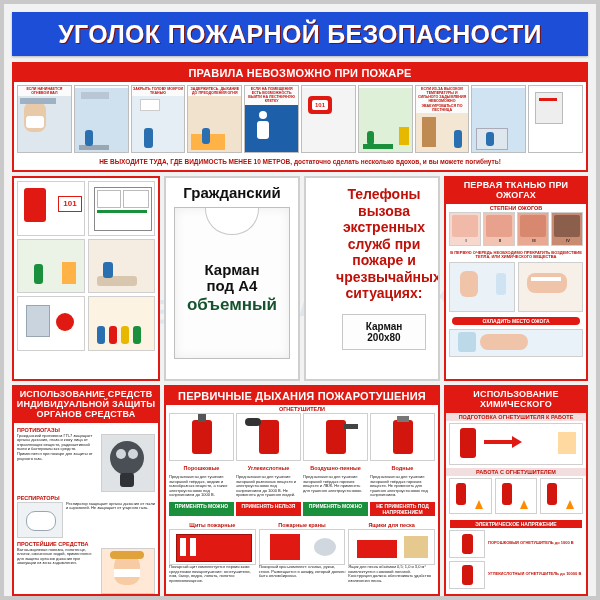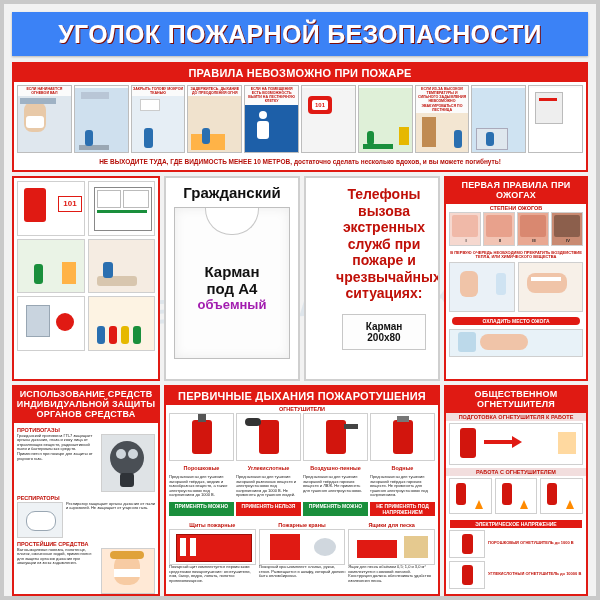--- a/index.html
+++ b/index.html
@@ -12,21 +12,21 @@
   .board{
     position:relative;
     width:600px;height:600px;
     background:#f2f2f2;
     border:4px solid #c9c9c9;
     box-sizing:border-box;
   }
   
   .header{
     position:absolute;left:8px;top:8px;width:576px;height:44px;
-    background:#3b82f6;
+    background:#1d4ed8;
     display:flex;align-items:center;justify-content:center;
     box-shadow:0 1px 2px rgba(0,0,0,.25);
   }
   .header .title{
     color:#ffffff;
     font-size:25px;font-weight:bold;letter-spacing:.3px;
     text-shadow:1px 1px 0 #7d0b07;
     white-space:nowrap;
   }
   
@@ -91,21 +91,21 @@
     position:relative;box-shadow:inset 0 0 12px rgba(0,0,0,.07);
     display:flex;flex-direction:column;align-items:center;justify-content:center;
   }
   .pocket .notch{
     position:absolute;top:0;left:50%;transform:translateX(-50%);
     width:52px;height:26px;background:#fff;border-left:1px solid #c7c7c7;
     border-right:1px solid #c7c7c7;border-bottom:1px solid #c7c7c7;
     border-radius:0 0 26px 26px;
   }
   .pocket .l1{font-size:15px;font-weight:bold;color:#111;line-height:1.1;text-align:center;margin-top:10px;}
-  .pocket .l2{font-size:13px;font-weight:bold;color:#a21caf;}
+  .pocket .l2{font-size:17px;font-weight:bold;color:#14532d;}
   
   .phone-text{
     padding:8px 6px;text-align:center;color:#c01008;font-size:14px;
     font-weight:bold;line-height:1.18;
   }
   .phone-pocket{
     margin:4px 12px 0;border:1px solid #c7c7c7;background:#fdfdfd;height:34px;
     display:flex;flex-direction:column;align-items:center;justify-content:center;
     font-size:10px;font-weight:bold;color:#111;
   }
@@ -281,21 +281,21 @@
 
   <div class="panel" id="p-phones" style="border-color:#cfcfcf;padding-left:24px;">
     <div class="phone-text">Телефоны вызова экстренных служб при пожаре и чрезвычайных ситуациях:</div>
     <div class="phone-pocket">
       <div>Карман</div>
       <div>200х80</div>
     </div>
   </div>
 
   <div class="panel" id="p-burn">
-    <div class="ptitle">ПЕРВАЯ ПРАВИЛА ПРИ ОЖОГАХ</div>
+    <div class="ptitle">ПЕРВАЯ ТКАНЬЮ ПРИ ОЖОГАХ</div>
     <div class="h-label">СТЕПЕНИ ОЖОГОВ</div>
     <div class="body-pad grid-4" style="padding-top:0;">
       <div class="tile" style="height:32px;background:#f6d8cf;">
         <div class="fig" style="left:2px;top:2px;right:2px;bottom:8px;background:#f0b9a8;border-radius:2px;"></div>
         <div class="blk" style="position:absolute;bottom:0;width:100%;text-align:center;font-weight:bold;">I</div>
       </div>
       <div class="tile" style="height:32px;background:#f2c4b4;">
         <div class="fig" style="left:2px;top:2px;right:2px;bottom:8px;background:#e8a18c;border-radius:2px;"></div>
         <div class="blk" style="position:absolute;bottom:0;width:100%;text-align:center;font-weight:bold;">II</div>
       </div>
@@ -422,21 +422,21 @@
         <div class="tile" style="height:34px;background:#fff;">
           <div class="fig" style="left:8px;top:10px;width:40px;height:18px;background:#e01a13;"></div>
           <div class="fig" style="right:6px;top:6px;width:24px;height:22px;background:#e5c98f;"></div>
         </div>
         <div class="tiny">Ящик для песка объёмом 0,5; 1,0 и 3,0 м³ комплектуется совковой лопатой. Конструкция должна обеспечивать удобство извлечения песка.</div>
       </div>
     </div>
   </div>
 
   <div class="panel" id="p-ext">
-    <div class="ptitle">ОБЩЕСТВЕННОМ ОГНЕТУШИТЕЛЯ</div>
+    <div class="ptitle">ИСПОЛЬЗОВАНИЕ ХИМИЧЕСКОГО</div>
     <div class="h-label" style="background:#f2dede;">ПОДГОТОВКА ОГНЕТУШИТЕЛЯ К РАБОТЕ</div>
     <div class="body-pad" style="padding-top:2px;">
       <div class="tile" style="height:40px;background:#ffffff;position:relative;">
         <div class="fig ext-body" style="left:10px;top:4px;width:16px;height:30px;"></div>
         <div class="fig" style="left:34px;top:16px;width:30px;height:4px;background:#e01a13;"></div>
         <div class="fig" style="left:62px;top:12px;width:0;height:0;border-top:6px solid transparent;border-bottom:6px solid transparent;border-left:10px solid #e01a13;"></div>
         <div class="fig" style="right:6px;top:8px;width:18px;height:22px;background:#ffd9a0;"></div>
       </div>
     </div>
     <div class="h-label" style="background:#f2dede;">РАБОТА С ОГНЕТУШИТЕЛЕМ</div>

